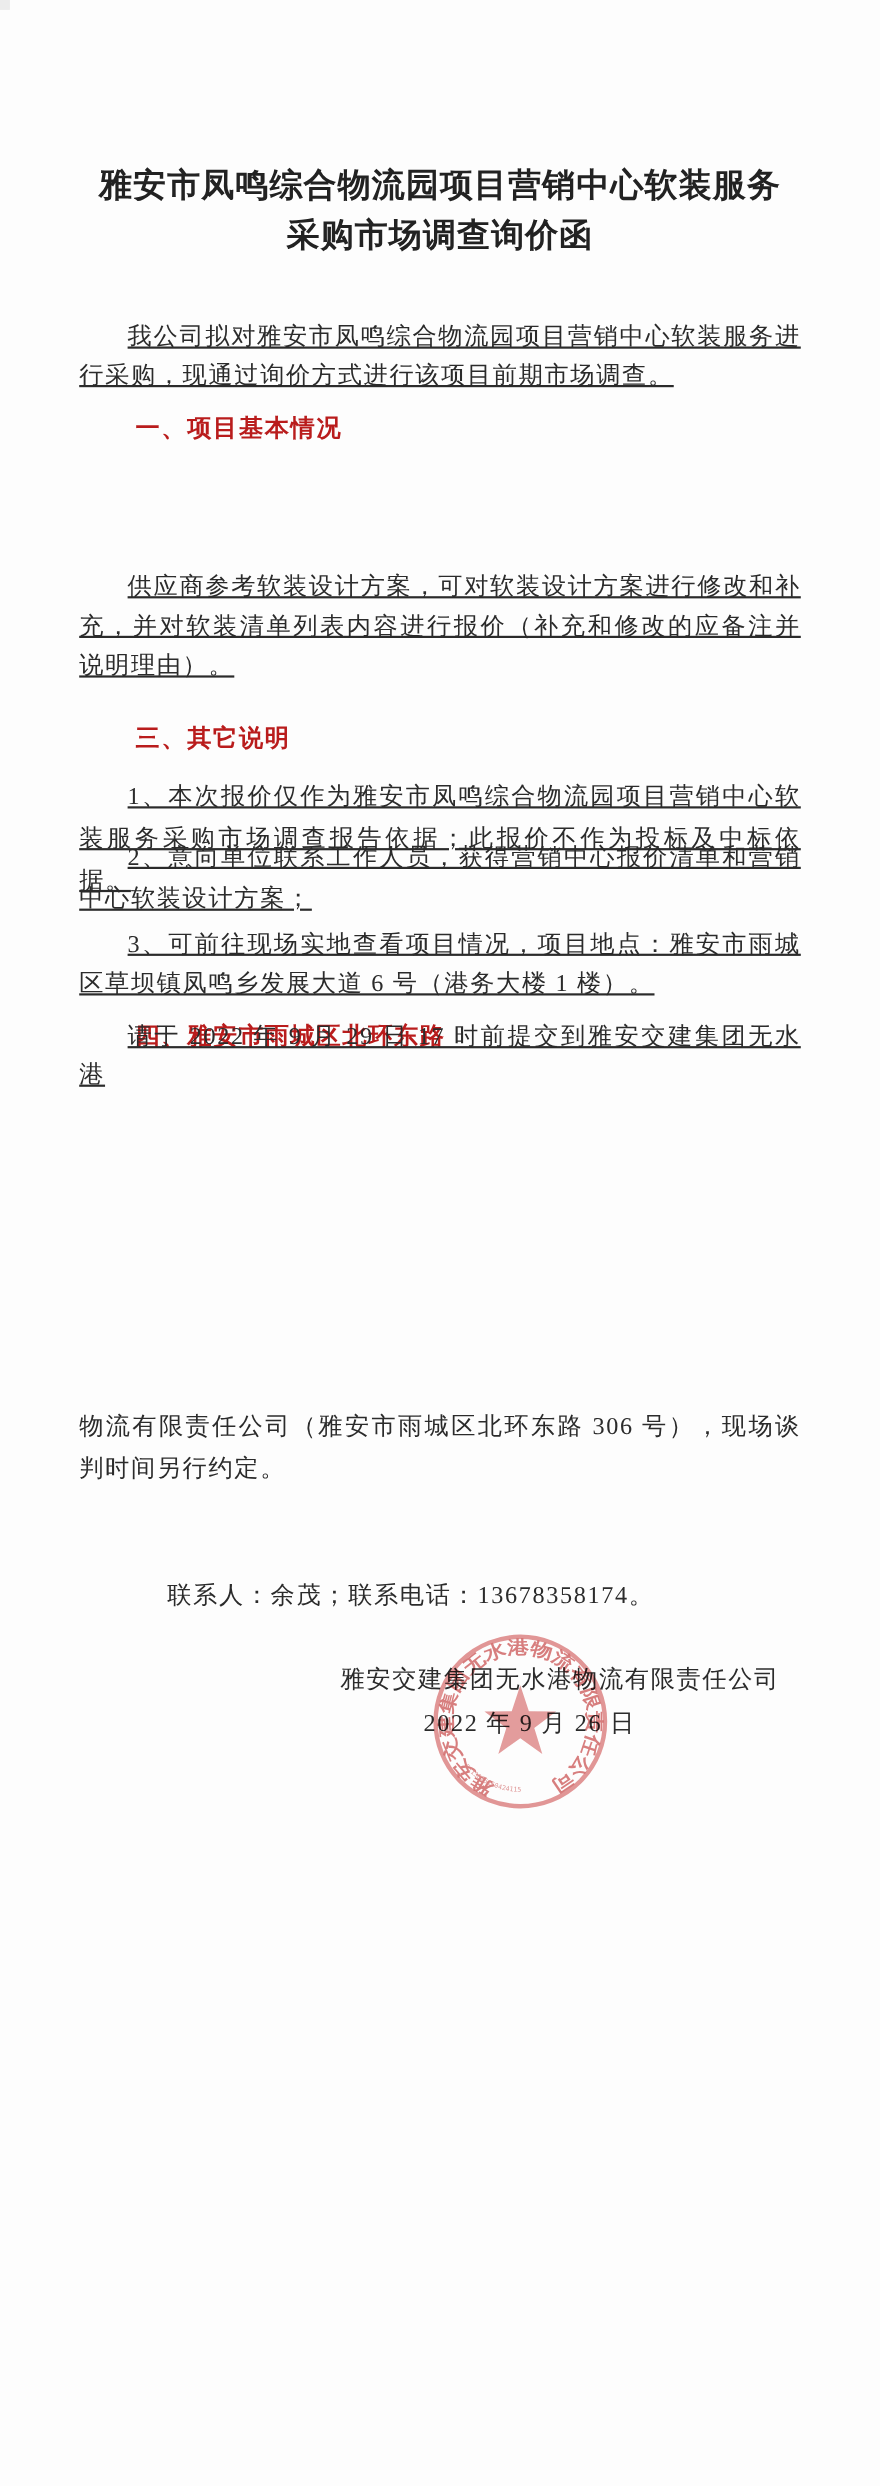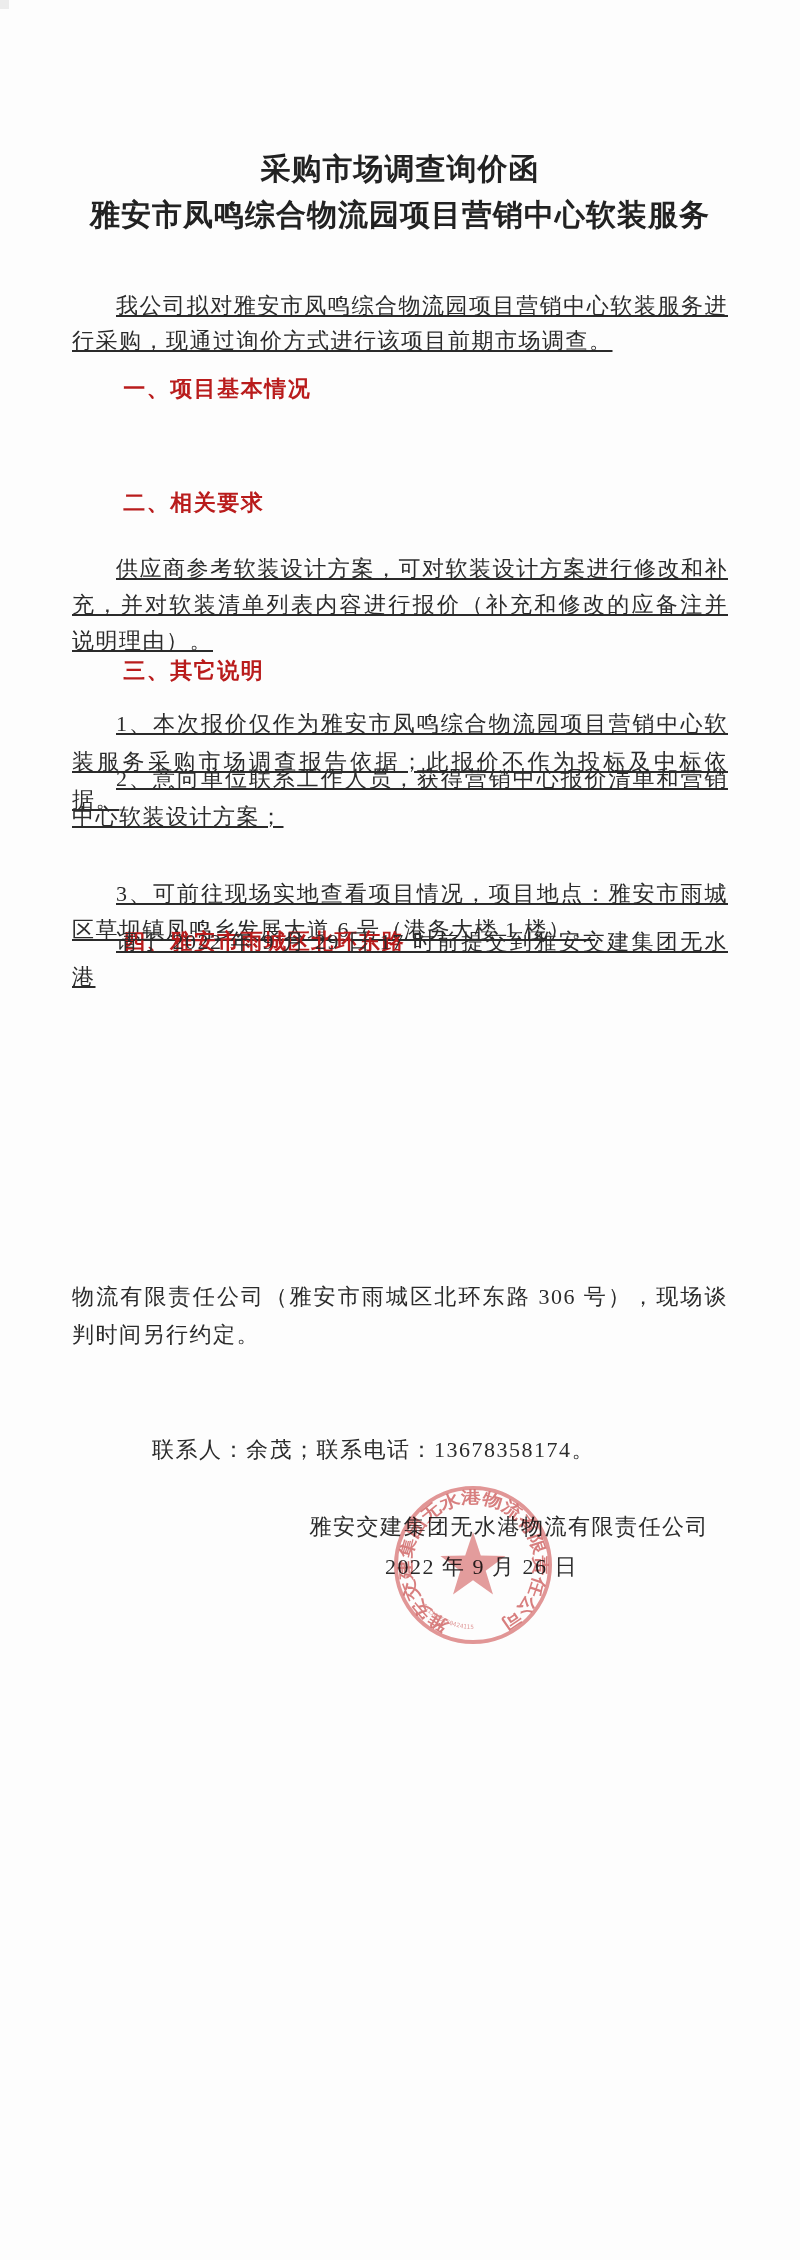--- a/index.html
+++ b/index.html
@@ -27,21 +27,21 @@
     text-align:justify;text-justify:inter-ideograph;
   }
   .indent{text-indent:2em;text-decoration:underline;}
   .heading{
     position:absolute;left:72px;width:656px;margin:16px;
     font-family:"Liberation Sans","DejaVu Sans",sans-serif;
     font-size:22px;font-weight:700;letter-spacing:1.5px;
     text-indent:1.6em;color:#b91c1c;
   }
   .lh38{line-height:38px;}
-  .lh36{line-height:36px;margin-top:36px;}
+  .lh36{line-height:36px;}
   .contact{padding-left:80px;}
   .company-line{
     position:absolute;left:72px;top:1512px;width:637px;margin:0;
     font-size:22px;letter-spacing:1.5px;text-align:right;
   }
   .date-line{
     position:absolute;left:385px;top:1552px;margin:0;
     font-size:22px;letter-spacing:1.5px;
   }
   .seal{
@@ -50,30 +50,29 @@
   }
 </style>
 </head>
 <body>
 
 <div class="page">
 
   <div class="corner-artifact"></div>
 
   <h1 class="title">
+    <span>雅安市凤鸣综合物流园项目营销中心软装服务</span>
     <span>采购市场调查询价函</span>
-    <span>雅安市凤鸣综合物流园项目营销中心软装服务</span>
   </h1>
 
   <p class="body indent" style="top:288px">我公司拟对雅安市凤鸣综合物流园项目营销中心软装服务进行采购，现通过询价方式进行该项目前期市场调查。</p>
 
   <p class="heading" style="top:358px">一、项目基本情况</p>
 
 
-  <p class="heading" style="top:472px">二、相关要求</p>
 
   <p class="body indent lh36" style="top:515px">供应商参考软装设计方案，可对软装设计方案进行修改和补充，并对软装清单列表内容进行报价（补充和修改的应备注并说明理由）。</p>
 
   <p class="heading" style="top:640px">三、其它说明</p>
 
   <p class="body indent lh38" style="top:705px">1、本次报价仅作为雅安市凤鸣综合物流园项目营销中心软装服务采购市场调查报告依据；此报价不作为投标及中标依据。</p>
 
   <p class="body indent lh38" style="top:760px">2、意向单位联系工作人员，获得营销中心报价清单和营销中心软装设计方案；</p>
 
   <p class="body indent lh36" style="top:840px">3、可前往现场实地查看项目情况，项目地点：雅安市雨城区草坝镇凤鸣乡发展大道 6 号（港务大楼 1 楼）。</p>

